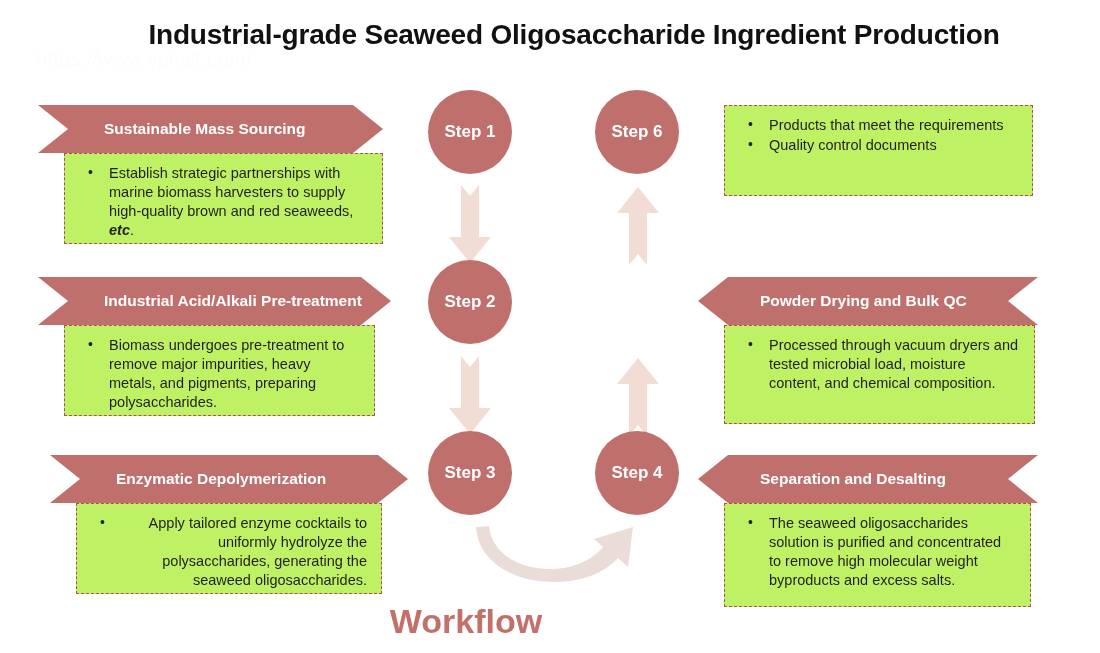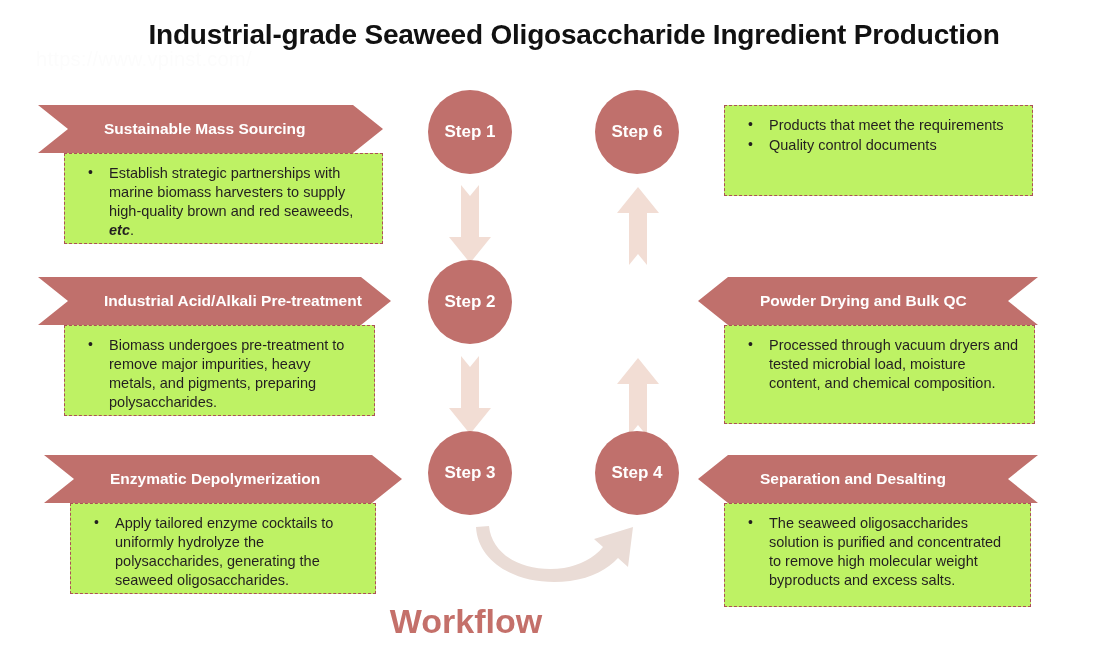--- a/index.html
+++ b/index.html
@@ -153,21 +153,21 @@
     <div class="chev">
       <span class="chev-label">Industrial Acid/Alkali Pre-treatment</span>
     </div>
     <div class="body-box" style="height:91px; margin-left:26px; width:311px;">
       <ul class="bullets">
         <li>Biomass undergoes pre-treatment to remove major impurities, heavy metals, and pigments, preparing polysaccharides.</li>
       </ul>
     </div>
   </div>
 
-  <div class="panel panel-left" style="left:44px; top:455px; width:358px;">
+  <div class="panel panel-left" style="left:50px; top:455px; width:358px;text-align:right;">
     <div class="chev">
       <span class="chev-label">Enzymatic Depolymerization</span>
     </div>
     <div class="body-box" style="height:91px; margin-left:26px; width:306px;">
       <ul class="bullets">
         <li>Apply tailored enzyme cocktails to uniformly hydrolyze the polysaccharides, generating the seaweed oligosaccharides.</li>
       </ul>
     </div>
   </div>
 

